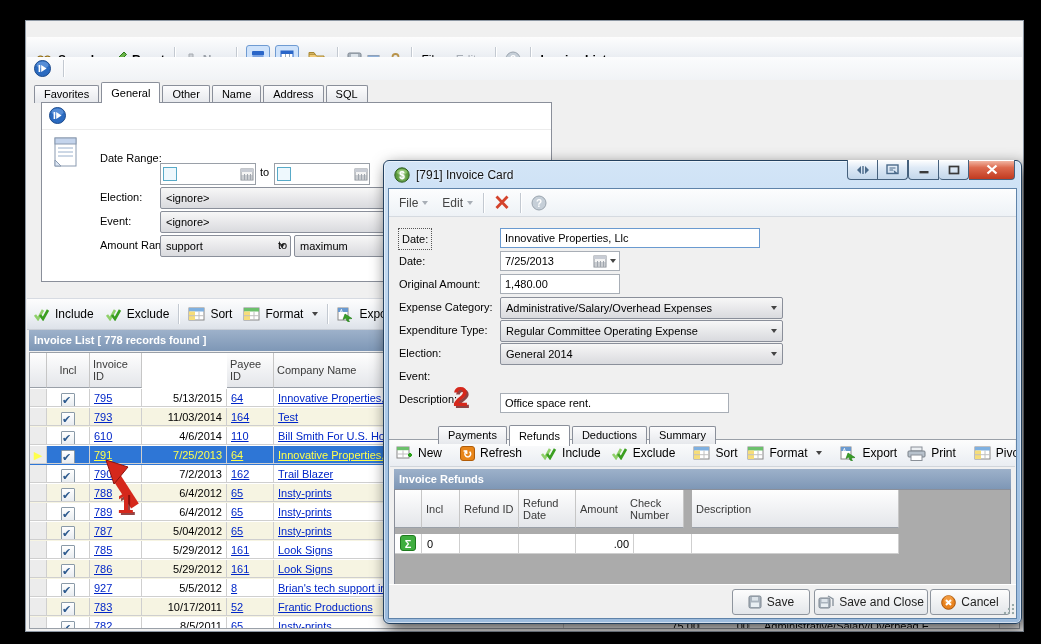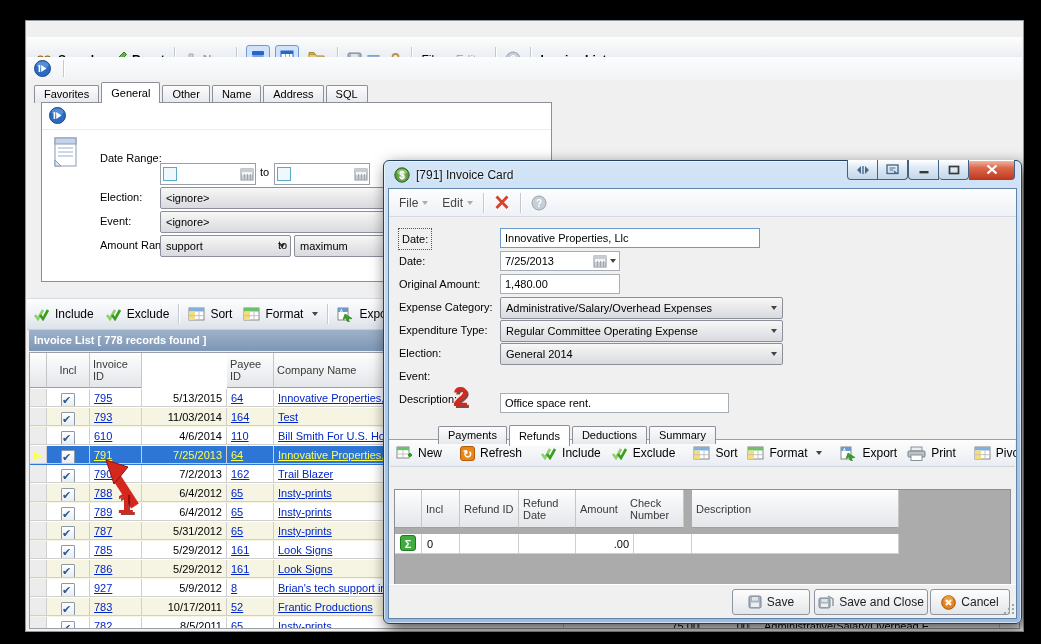--- a/index.html
+++ b/index.html
@@ -451,21 +451,21 @@
             <div class="cell c-incl"><span class="cb"><i>✔</i></span></div>
             <a class="cell c-id glink">789</a>
             <div class="cell c-date">6/4/2012</div>
             <a class="cell c-pid glink">65</a>
             <a class="cell c-co glink">Insty-prints</a>
           </div>
           <div class="grow alt" style="top: 169px;">
             <div class="cell c-sel"></div>
             <div class="cell c-incl"><span class="cb"><i>✔</i></span></div>
             <a class="cell c-id glink">787</a>
-            <div class="cell c-date">5/31/2012</div>
+            <div class="cell c-date">5/04/2012</div>
             <a class="cell c-pid glink">65</a>
             <a class="cell c-co glink">Insty-prints</a>
           </div>
           <div class="grow" style="top: 188px;">
             <div class="cell c-sel"></div>
             <div class="cell c-incl"><span class="cb"><i>✔</i></span></div>
             <a class="cell c-id glink">785</a>
             <div class="cell c-date">5/29/2012</div>
             <a class="cell c-pid glink">161</a>
             <a class="cell c-co glink">Look Signs</a>
@@ -475,21 +475,21 @@
             <div class="cell c-incl"><span class="cb"><i>✔</i></span></div>
             <a class="cell c-id glink">786</a>
             <div class="cell c-date">5/29/2012</div>
             <a class="cell c-pid glink">161</a>
             <a class="cell c-co glink">Look Signs</a>
           </div>
           <div class="grow" style="top: 226px;">
             <div class="cell c-sel"></div>
             <div class="cell c-incl"><span class="cb"><i>✔</i></span></div>
             <a class="cell c-id glink">927</a>
-            <div class="cell c-date">5/9/2012</div>
+            <div class="cell c-date">5/5/2012</div>
             <a class="cell c-pid glink">8</a>
             <a class="cell c-co glink">Brian's tech support inc</a>
           </div>
           <div class="grow alt" style="top: 245px;">
             <div class="cell c-sel"></div>
             <div class="cell c-incl"><span class="cb"><i>✔</i></span></div>
             <a class="cell c-id glink">783</a>
             <div class="cell c-date">10/17/2011</div>
             <a class="cell c-pid glink">52</a>
             <a class="cell c-co glink">Frantic Productions</a>
@@ -712,20 +712,21 @@
               <rect x="1" y="1" width="15" height="12" fill="#fff" stroke="#888"></rect>
               <rect x="1" y="1" width="15" height="3.5" fill="#7fb0e0"></rect>
               <rect x="1" y="4.5" width="6" height="8.5" fill="#f6dd7a"></rect>
               <line x1="1" y1="8.7" x2="16" y2="8.7" stroke="#c0c0c0"></line>
               <line x1="11" y1="4.5" x2="11" y2="13" stroke="#c0c0c0"></line>
             </svg>
           </span>
         <span>Pivot</span>
       </div>
 
+      <div class="rf-hdr">Invoice Refunds</div>
 
       <div class="rf-grid">
         <div class="hc" style="left:0;width:27px"></div>
         <div class="hc" style="left:27px;width:38px">Incl</div>
         <div class="hc" style="left:65px;width:59px">Refund ID</div>
         <div class="hc" style="left:124px;width:57px">Refund Date</div>
         <div class="hc" style="left:181px;width:58px">Amount</div>
         <div class="hc" style="left:231px;width:58px">Check Number</div>
         <div class="hc" style="left:297px;width:207px">Description</div>
         <div class="rf-sum">

